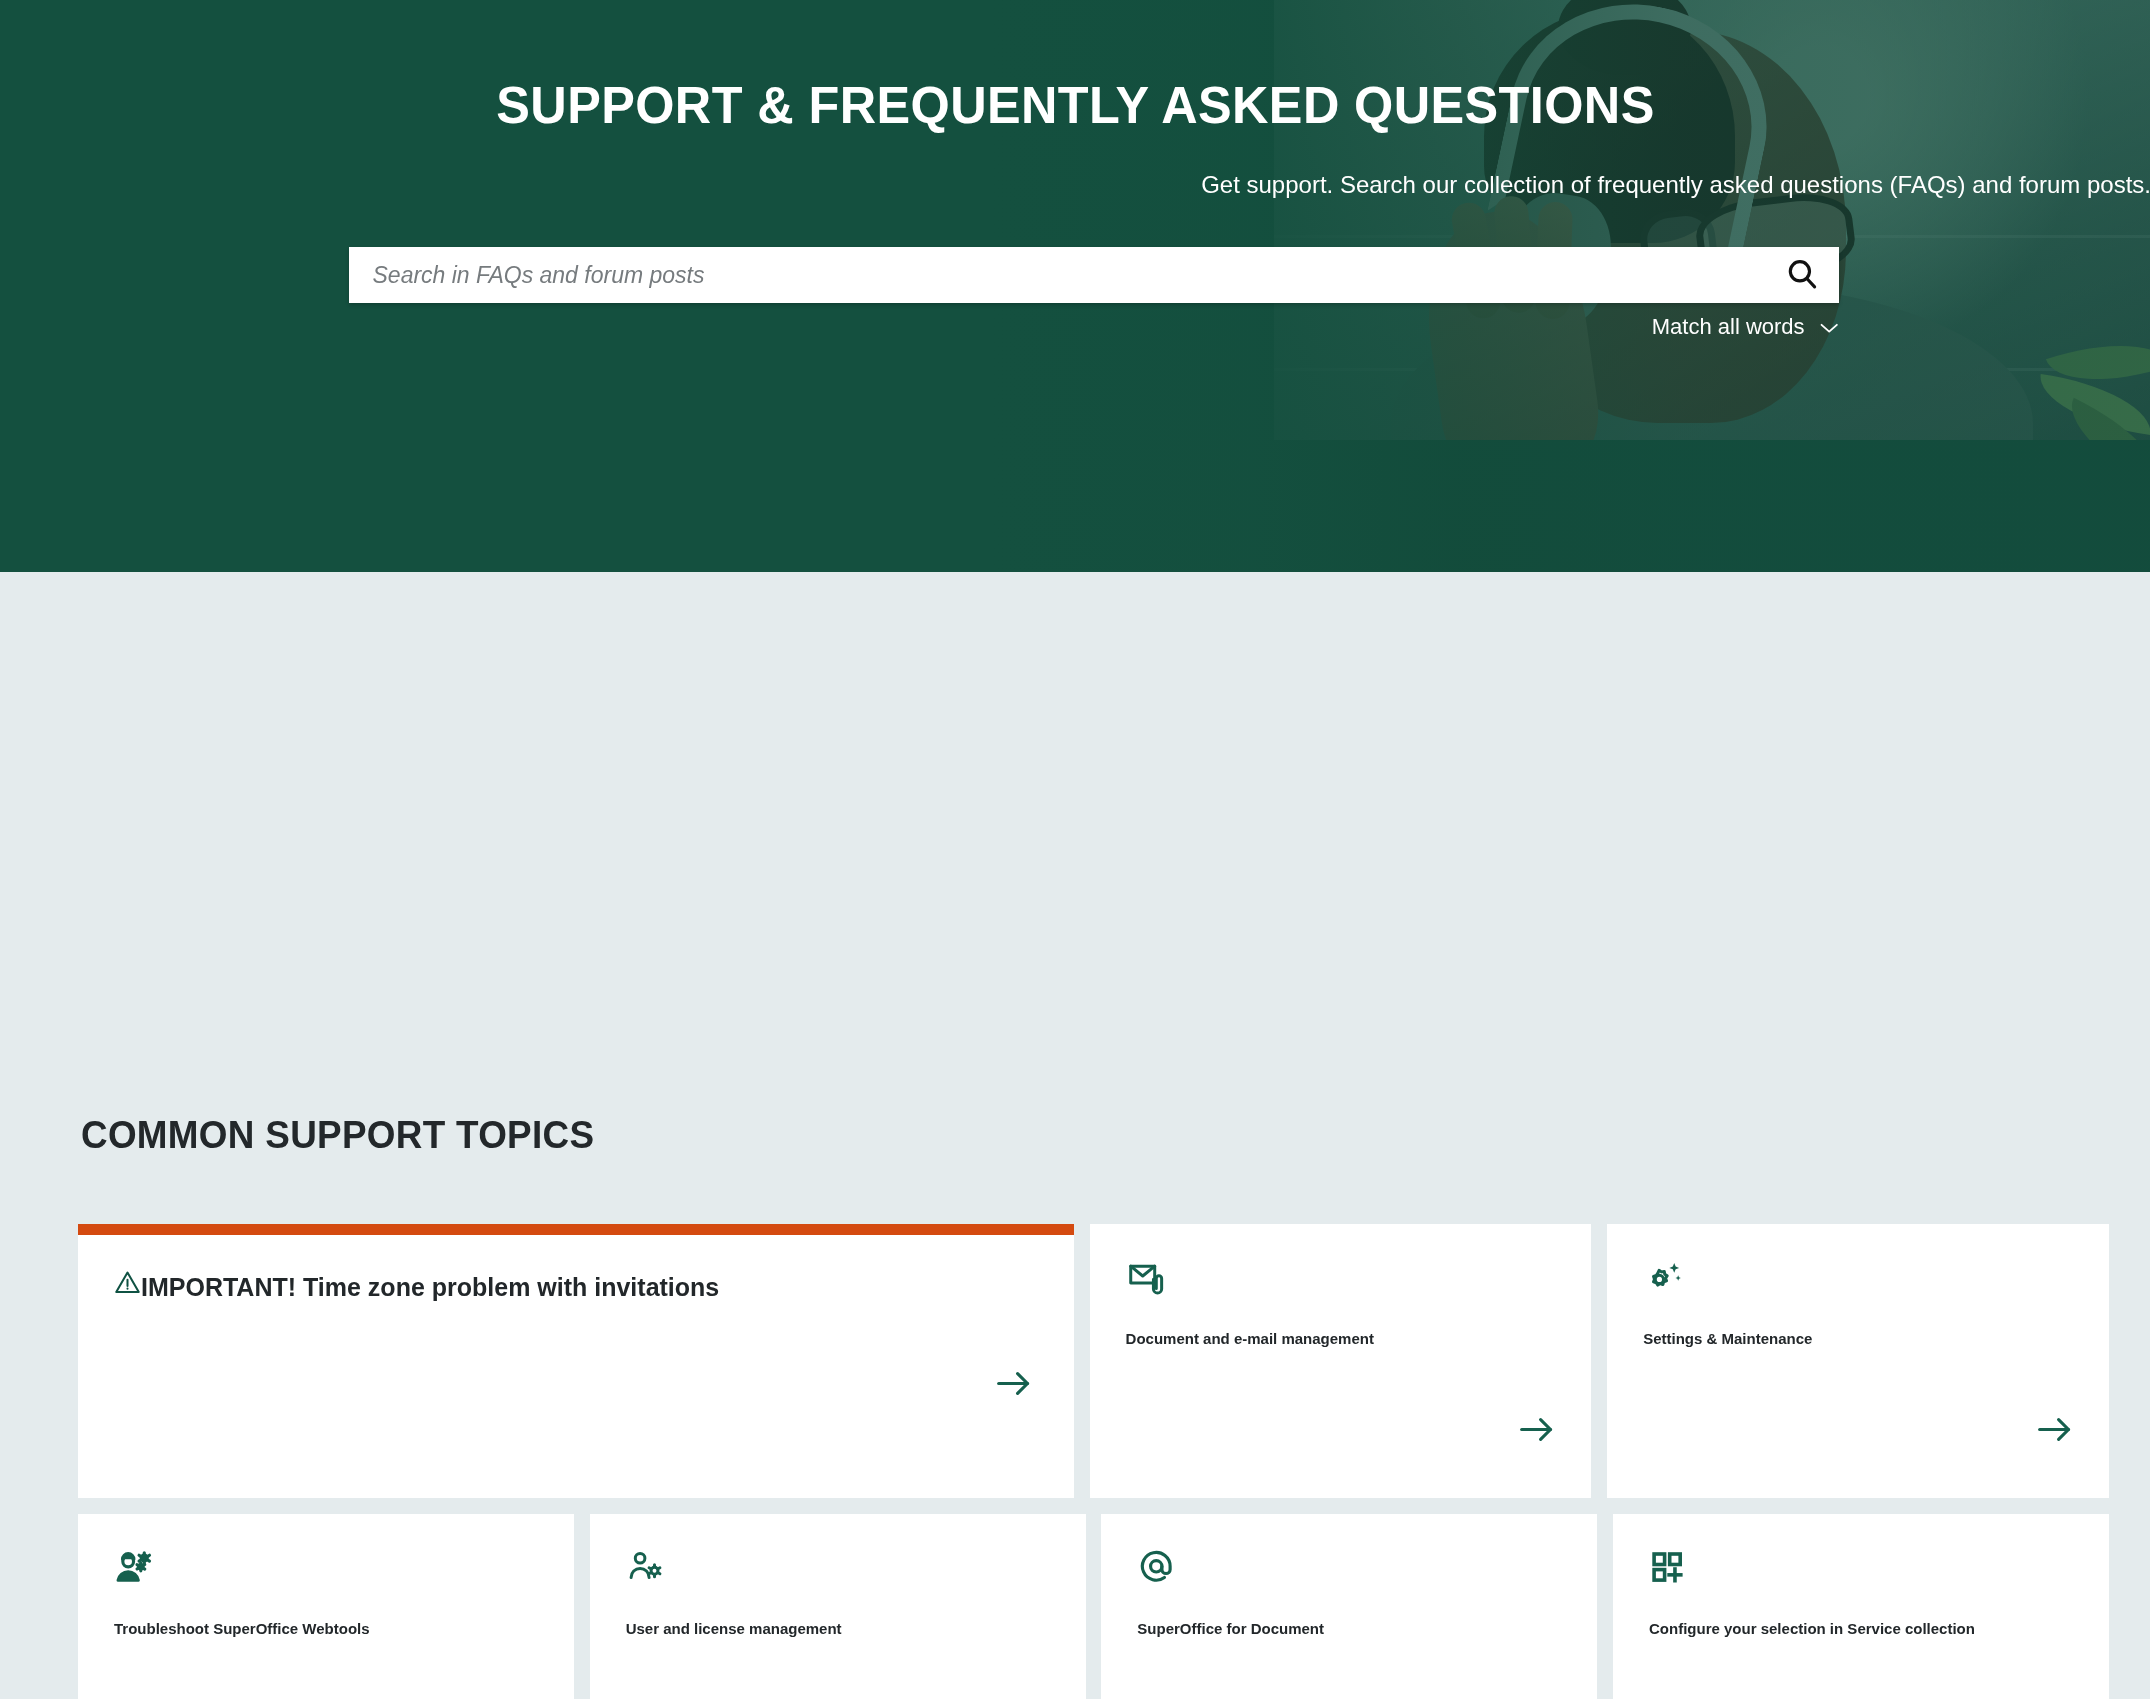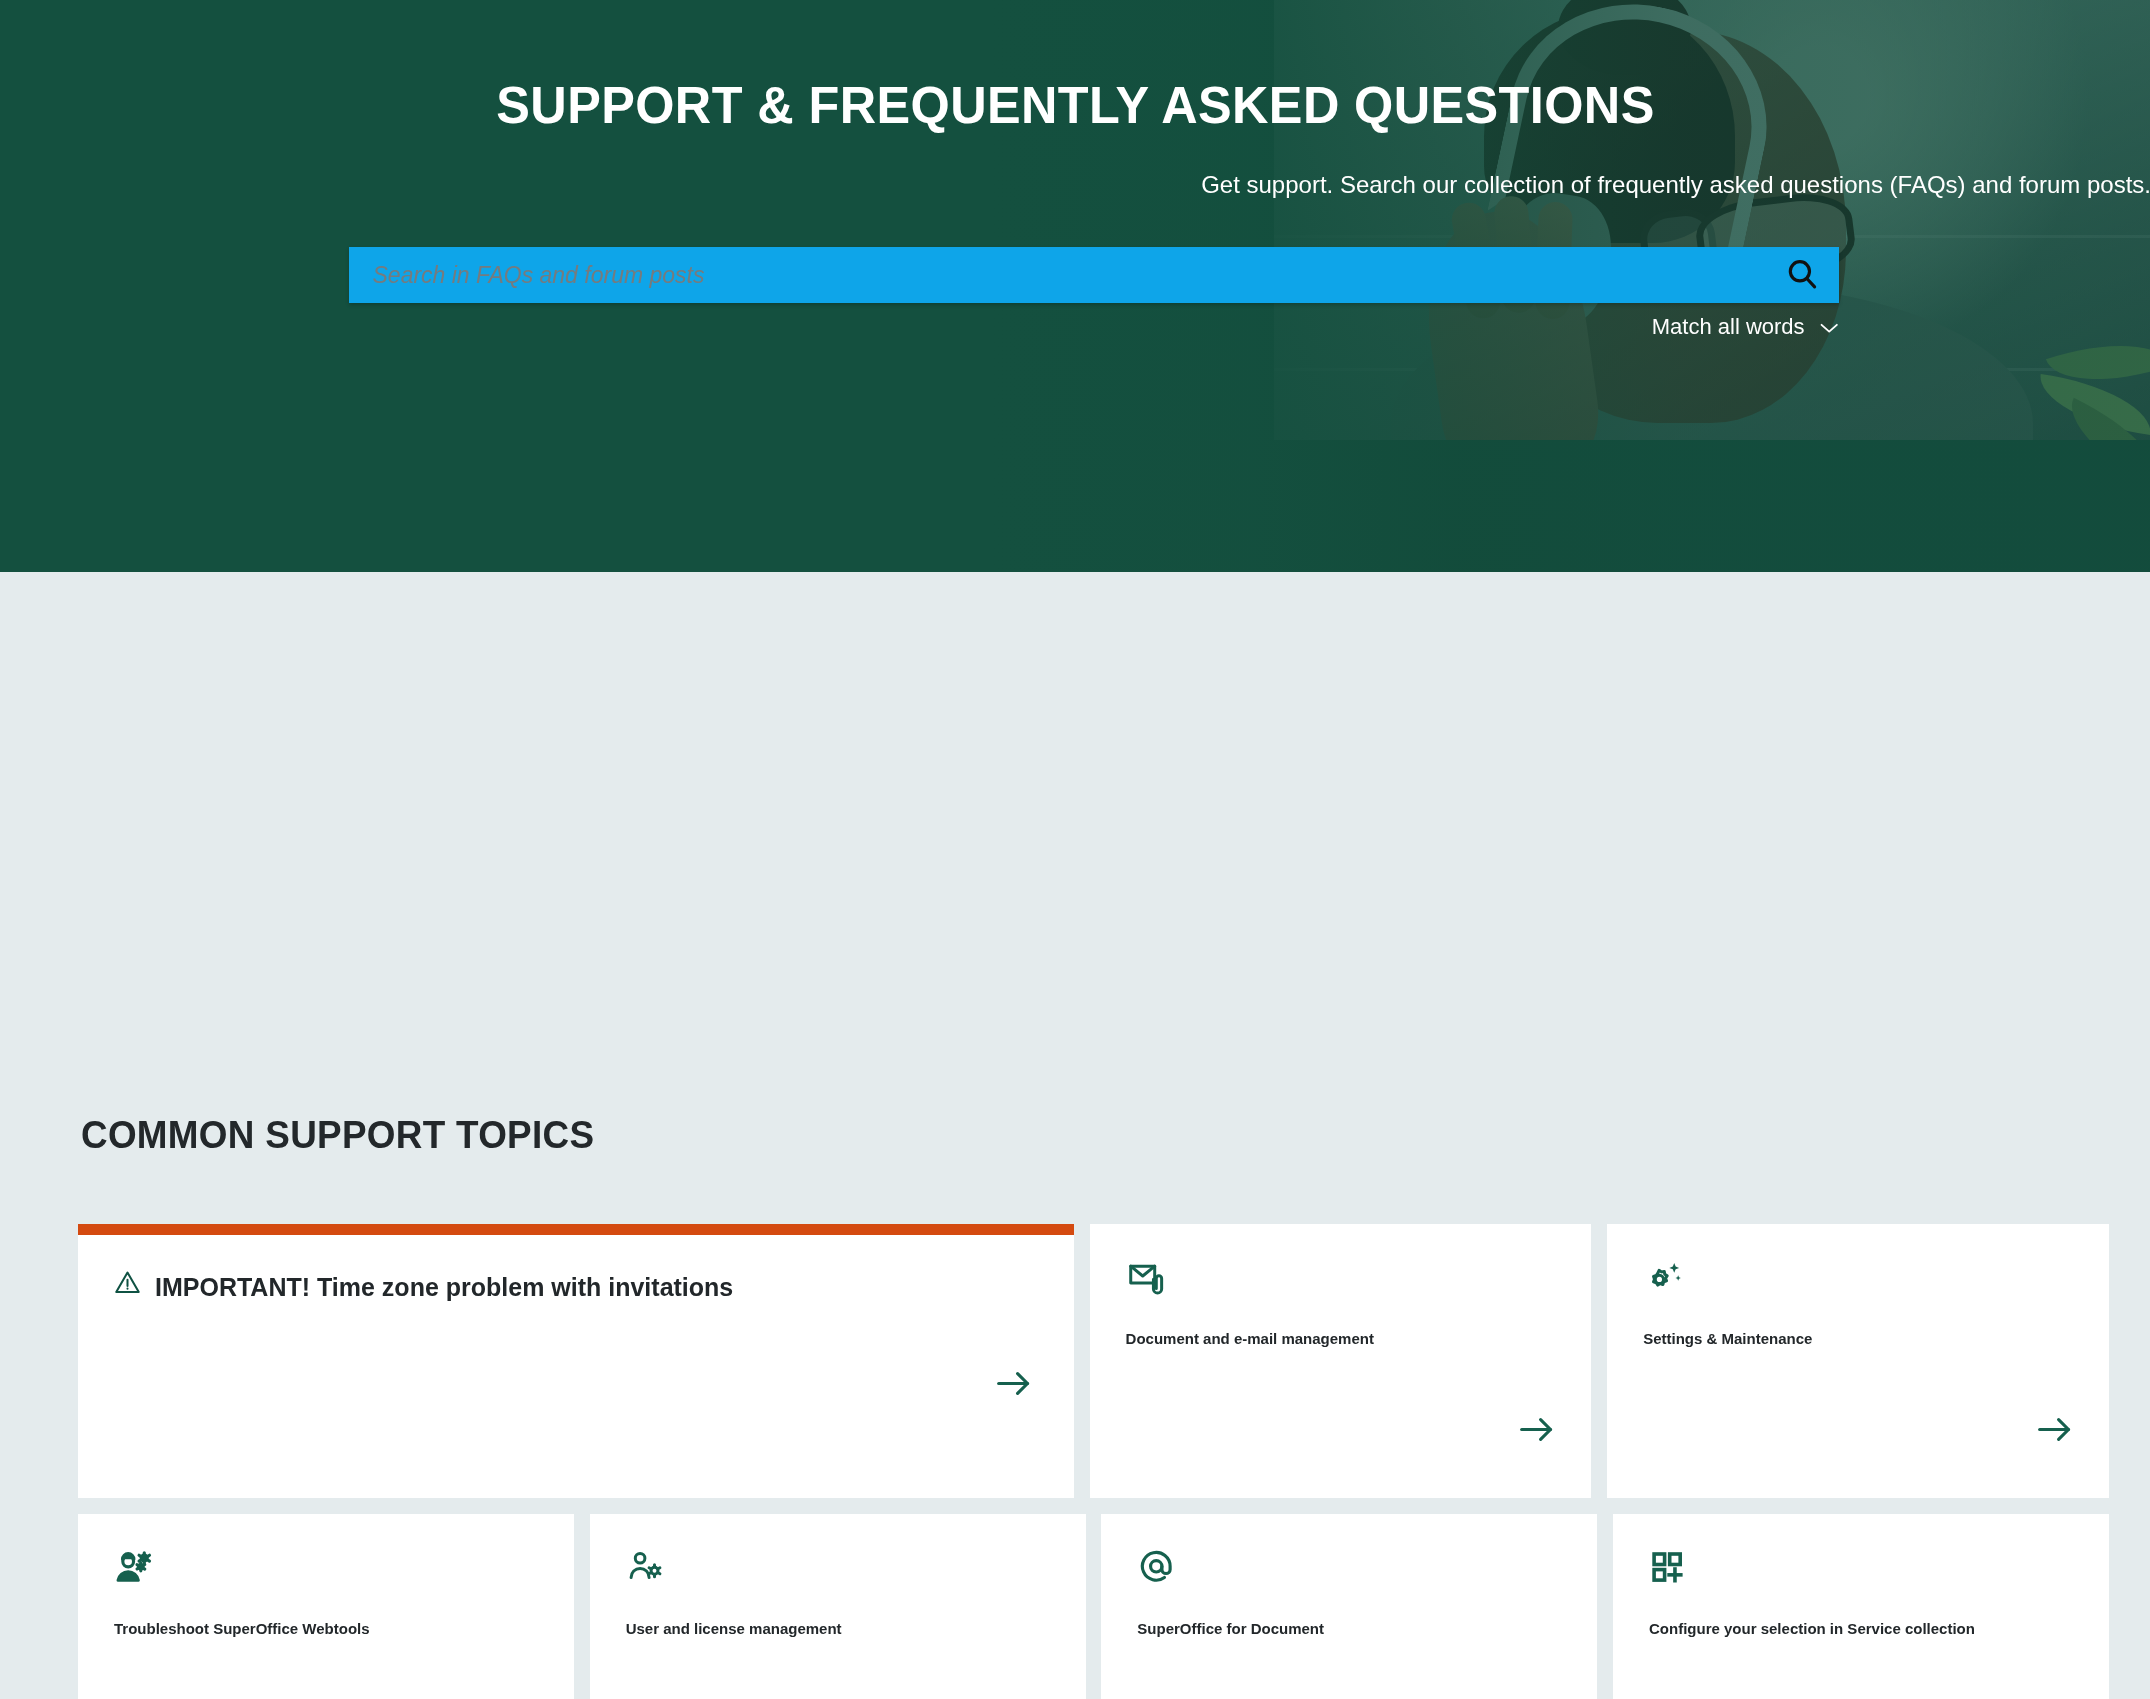--- a/index.html
+++ b/index.html
@@ -182,21 +182,21 @@
 
   .search-wrap {
     position: absolute;
     left: 349px;
     top: 247px;
     width: 1490px;
   }
   .search-box {
     position: relative;
     height: 56px;
-    background: #0ea5e9;
+    background: #ffffff;
     box-shadow: 0 1.6px 3.9px rgba(0,0,0,0.20);
     display: flex;
     align-items: center;
   }
   .search-input {
     flex: 1;
     border: 0;
     outline: 0;
     background: transparent;
     height: 100%;
@@ -292,21 +292,20 @@
     font-size: 15px;
     font-weight: 700;
     color: #22272a;
     line-height: 1.38;
     max-width: 345px;
   }
   .card-featured .card-title {
     font-size: 25px;
     display: flex;
     align-items: center;
-    gap: 14px;
     max-width: none;
     margin-top: -1.6px;
   }
 
   .card-arrow {
     position: absolute;
     right: 36px;
     color: #16604e;
   }
   .card-featured .card-arrow { bottom: 96px; right: 42px; }

